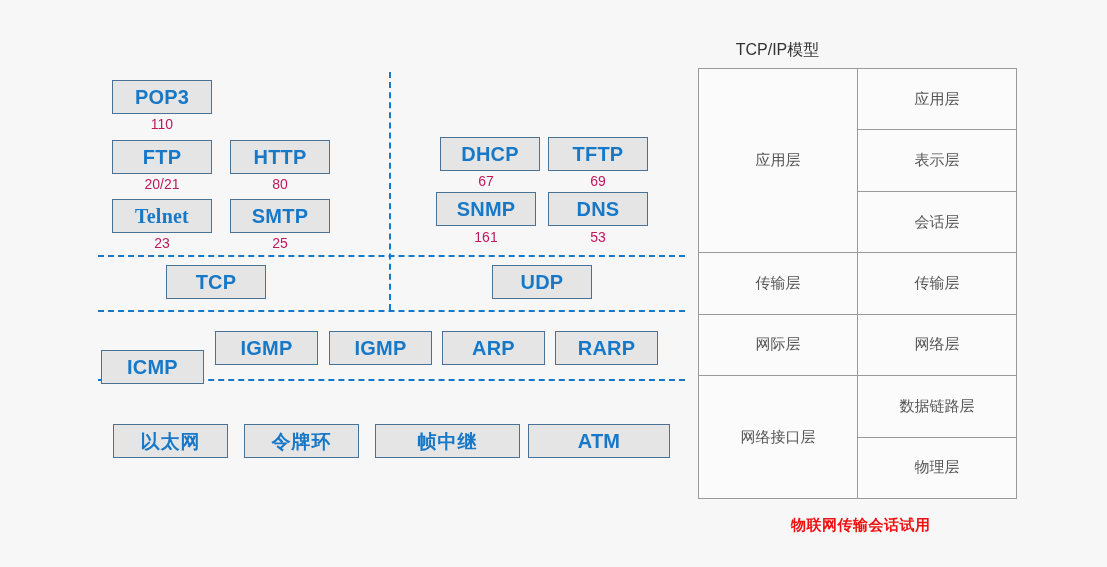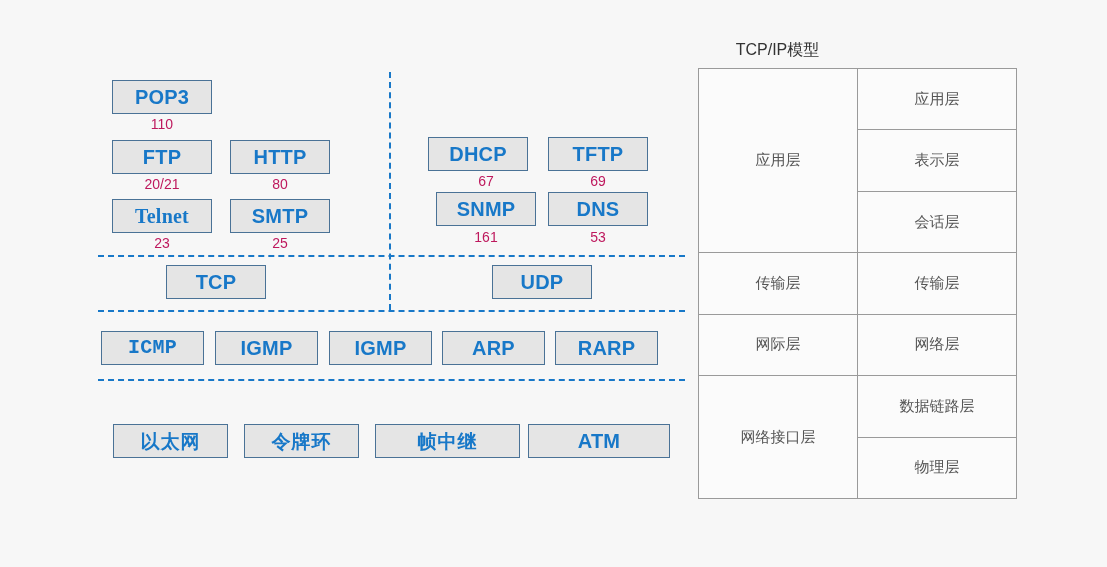--- a/index.html
+++ b/index.html
@@ -112,31 +112,31 @@
       <div class="pbox" style="left: 112px; top: 80px; width: 100px; height: 34px;">POP3</div>
       <div class="port" style="left: 122px; top: 117px; width: 80px;">110</div>
       <div class="pbox" style="left: 112px; top: 140px; width: 100px; height: 34px;">FTP</div>
       <div class="port" style="left: 122px; top: 177px; width: 80px;">20/21</div>
       <div class="pbox" style="left: 230px; top: 140px; width: 100px; height: 34px;">HTTP</div>
       <div class="port" style="left: 240px; top: 177px; width: 80px;">80</div>
       <div class="pbox" style="left: 112px; top: 199px; width: 100px; height: 34px; font-family: Liberation Serif, serif;">Telnet</div>
       <div class="port" style="left: 122px; top: 236px; width: 80px;">23</div>
       <div class="pbox" style="left: 230px; top: 199px; width: 100px; height: 34px;">SMTP</div>
       <div class="port" style="left: 240px; top: 236px; width: 80px;">25</div>
-      <div class="pbox" style="left: 428px; top: 137px; width: 100px; height: 34px;">DHCP</div>
+      <div class="pbox" style="left: 440px; top: 137px; width: 100px; height: 34px;">DHCP</div>
       <div class="port" style="left: 446px; top: 174px; width: 80px;">67</div>
       <div class="pbox" style="left: 548px; top: 137px; width: 100px; height: 34px;">TFTP</div>
       <div class="port" style="left: 558px; top: 174px; width: 80px;">69</div>
       <div class="pbox" style="left: 436px; top: 192px; width: 100px; height: 34px;">SNMP</div>
       <div class="port" style="left: 446px; top: 230px; width: 80px;">161</div>
       <div class="pbox" style="left: 548px; top: 192px; width: 100px; height: 34px;">DNS</div>
       <div class="port" style="left: 558px; top: 230px; width: 80px;">53</div>
       <div class="pbox" style="left: 166px; top: 265px; width: 100px; height: 34px;">TCP</div>
       <div class="pbox" style="left: 492px; top: 265px; width: 100px; height: 34px;">UDP</div>
-      <div class="pbox" style="left: 101px; top: 331px; width: 103px; height: 34px; font-family: Liberation Mono, monospace;">ICMP</div>
+      <div class="pbox" style="left: 101px; top: 350px; width: 103px; height: 34px;">ICMP</div>
       <div class="pbox" style="left: 215px; top: 331px; width: 103px; height: 34px;">IGMP</div>
       <div class="pbox" style="left: 329px; top: 331px; width: 103px; height: 34px;">IGMP</div>
       <div class="pbox" style="left: 442px; top: 331px; width: 103px; height: 34px;">ARP</div>
       <div class="pbox" style="left: 555px; top: 331px; width: 103px; height: 34px;">RARP</div>
       <div class="pbox cjk" style="left: 113px; top: 424px; width: 115px; height: 34px;">以太网</div>
       <div class="pbox cjk" style="left: 244px; top: 424px; width: 115px; height: 34px;">令牌环</div>
       <div class="pbox cjk" style="left: 375px; top: 424px; width: 145px; height: 34px;">帧中继</div>
       <div class="pbox" style="left: 528px; top: 424px; width: 142px; height: 34px;">ATM</div>
     </div>
 
@@ -165,13 +165,14 @@
         <tr style="height: 61.4286px;">
           <td rowspan="2">网络接口层</td>
           <td>数据链路层</td>
         </tr>
         <tr style="height: 61.4286px;">
           <td>物理层</td>
         </tr>
       </tbody>
   </table>
 
+  <div class="footnote" style="left:791px; top:516px;">物联网传输会话试用</div>
 </div>
 
 </body></html>

